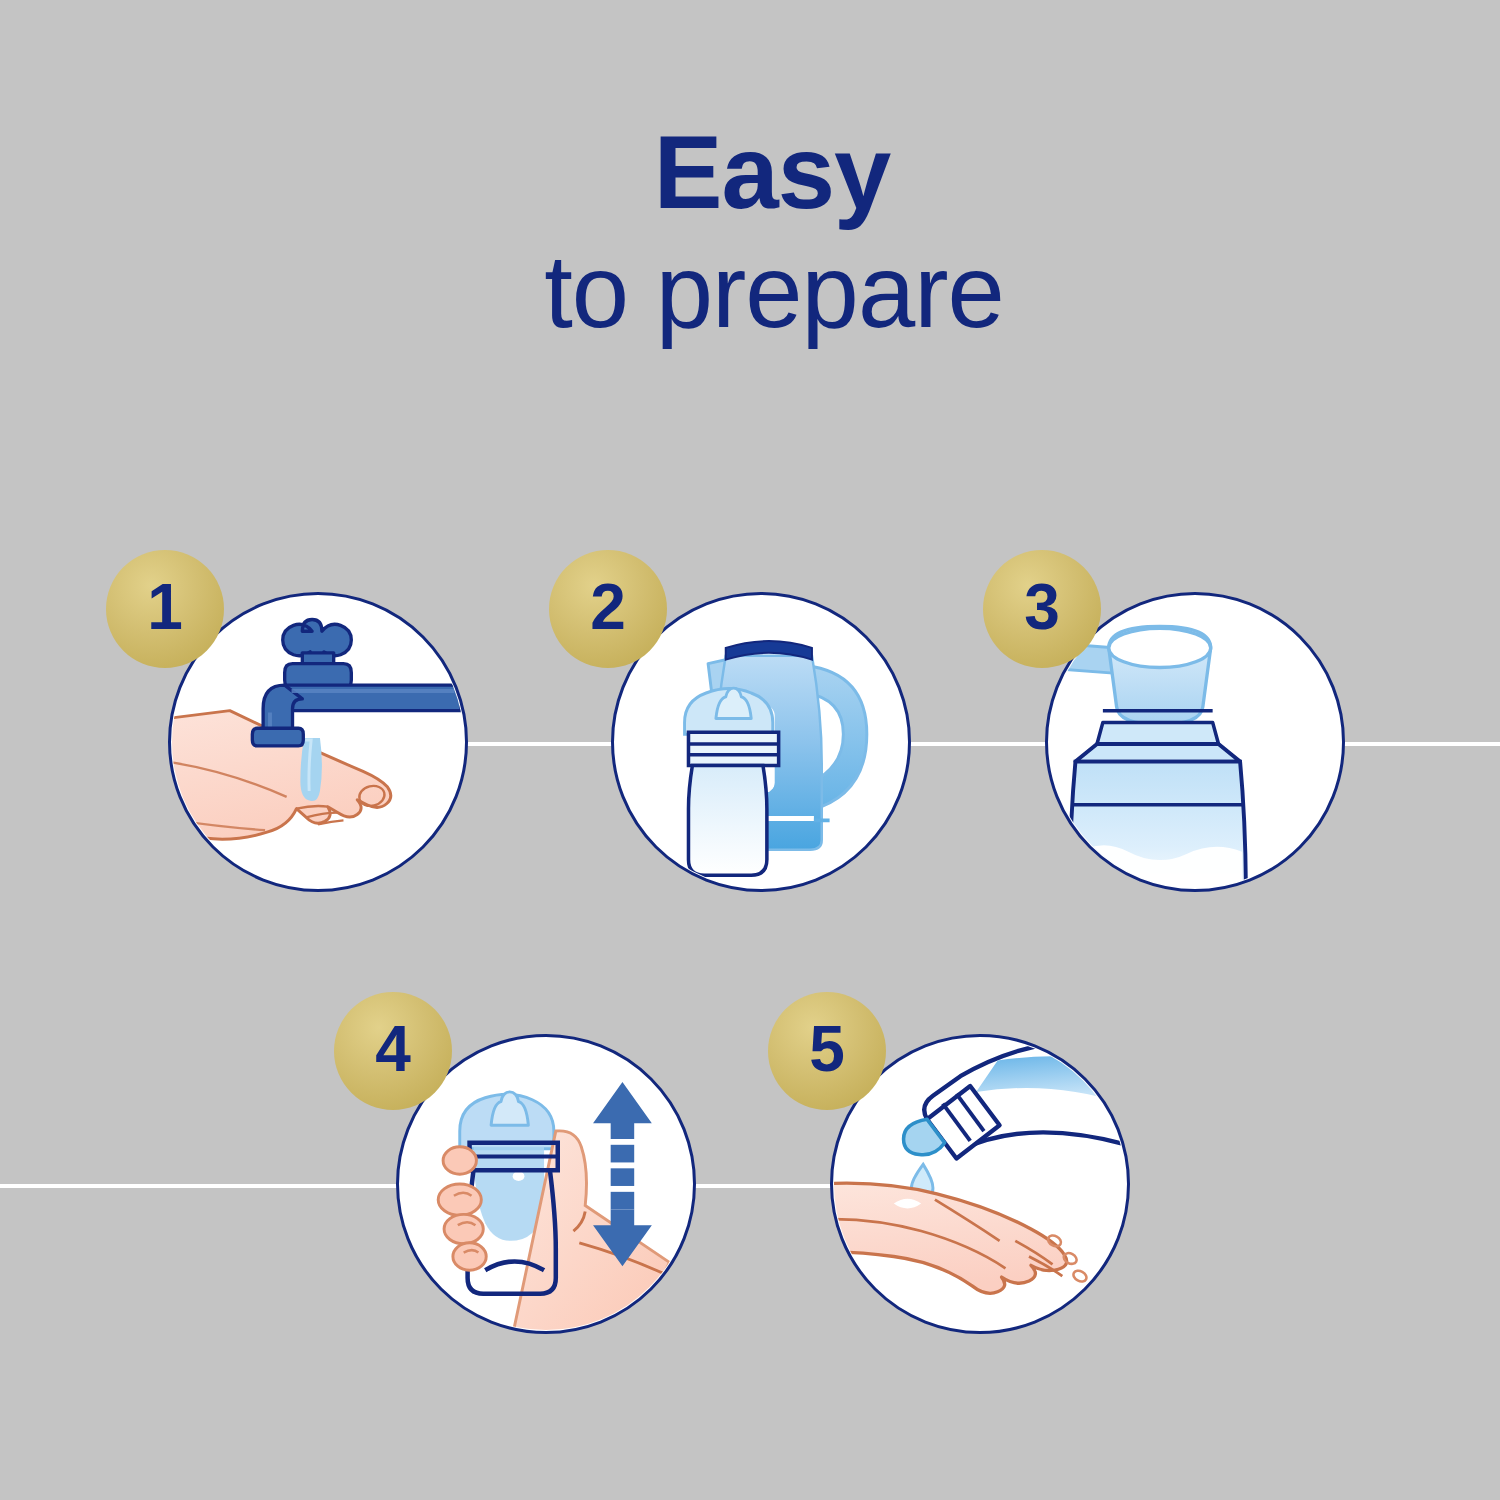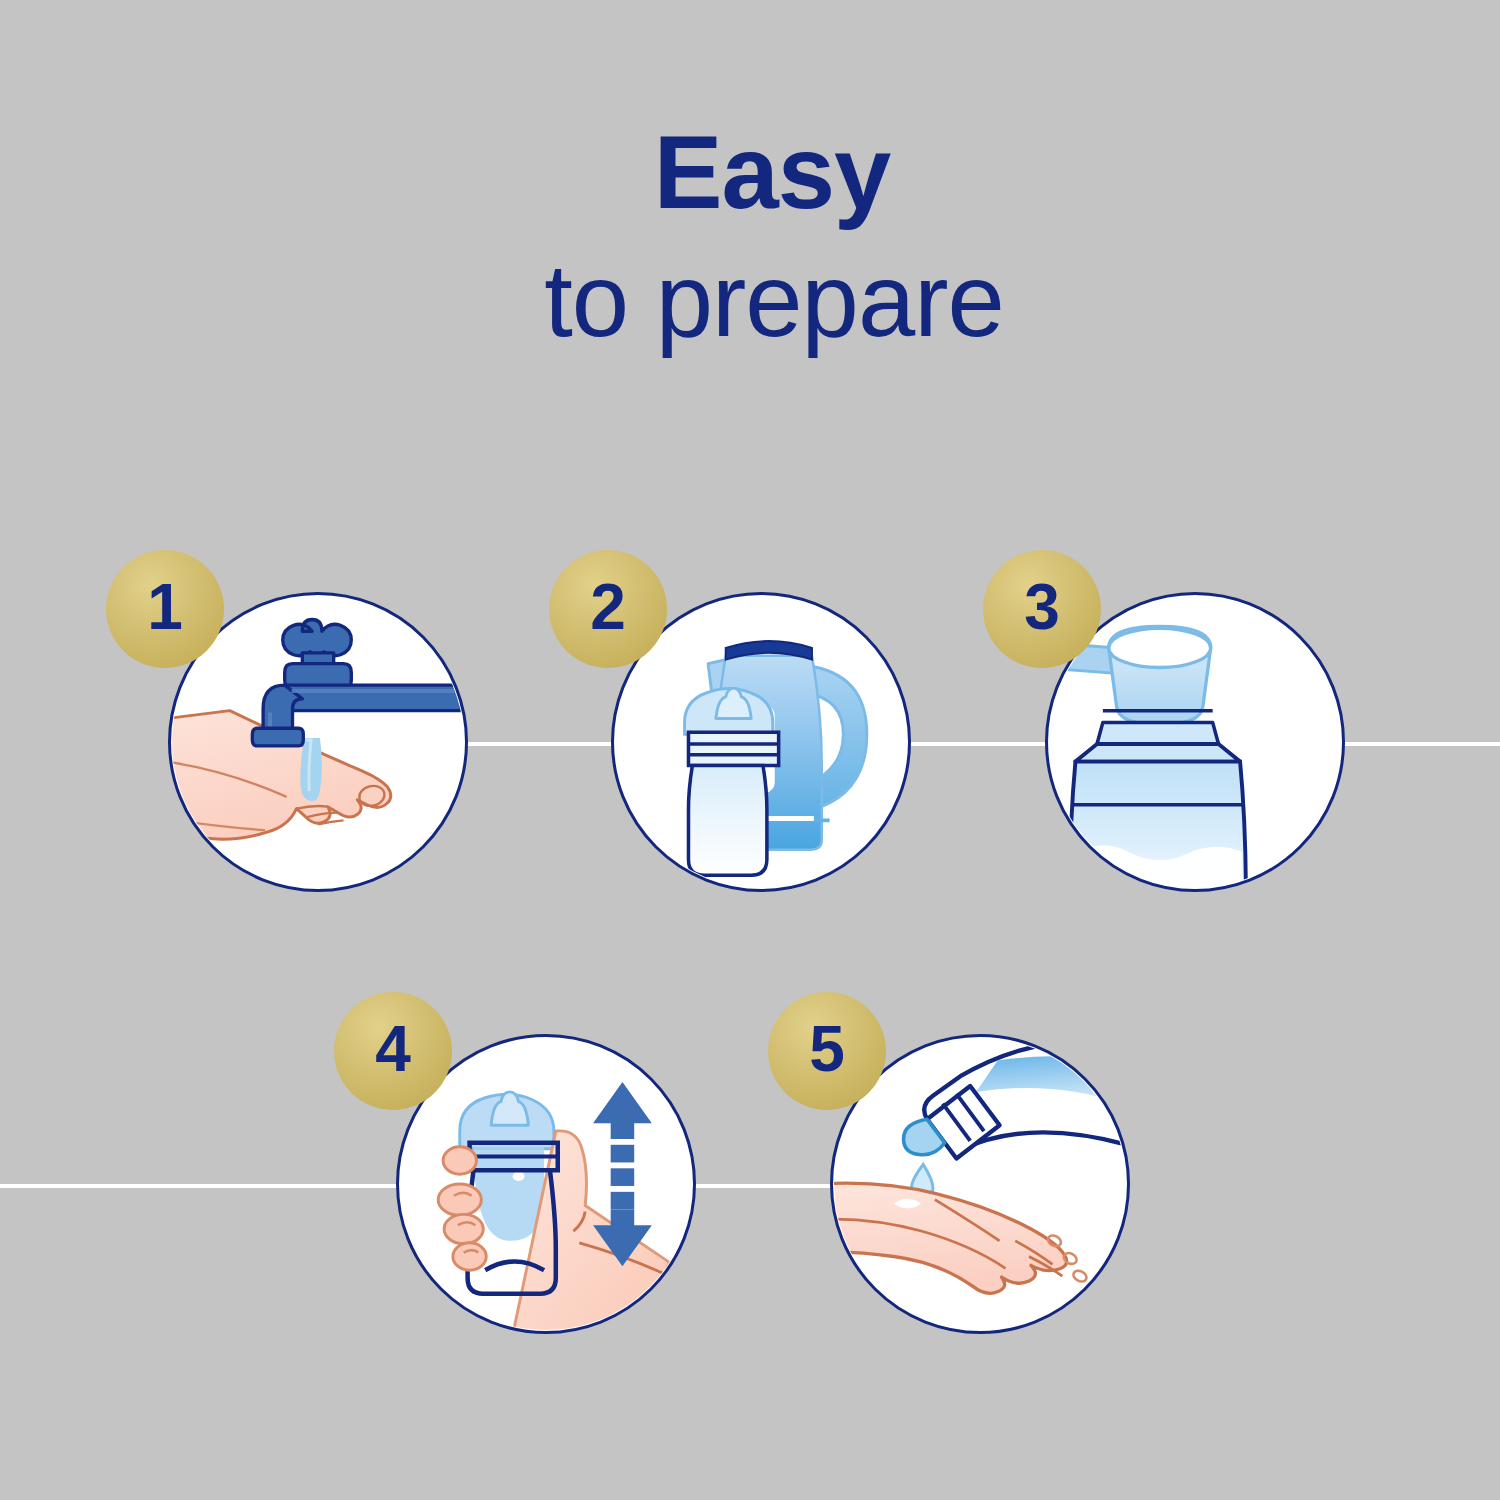--- a/index.html
+++ b/index.html
@@ -32,21 +32,21 @@
     font-weight: 700;
     letter-spacing: -1px;
     display: block;
     padding-left: 44px;
   }
   .title-line2 {
     font-size: 103px;
     font-weight: 400;
     letter-spacing: -1px;
     display: block;
-    margin-top: 19px;
+    margin-top: 10px;
     padding-left: 48px;
   }
 
   
   .connector {
     position: absolute;
     height: 4px;
     background: #ffffff;
   }
   .connector.row1 { left: 300px;  top: 742px;  width: 1200px; }

